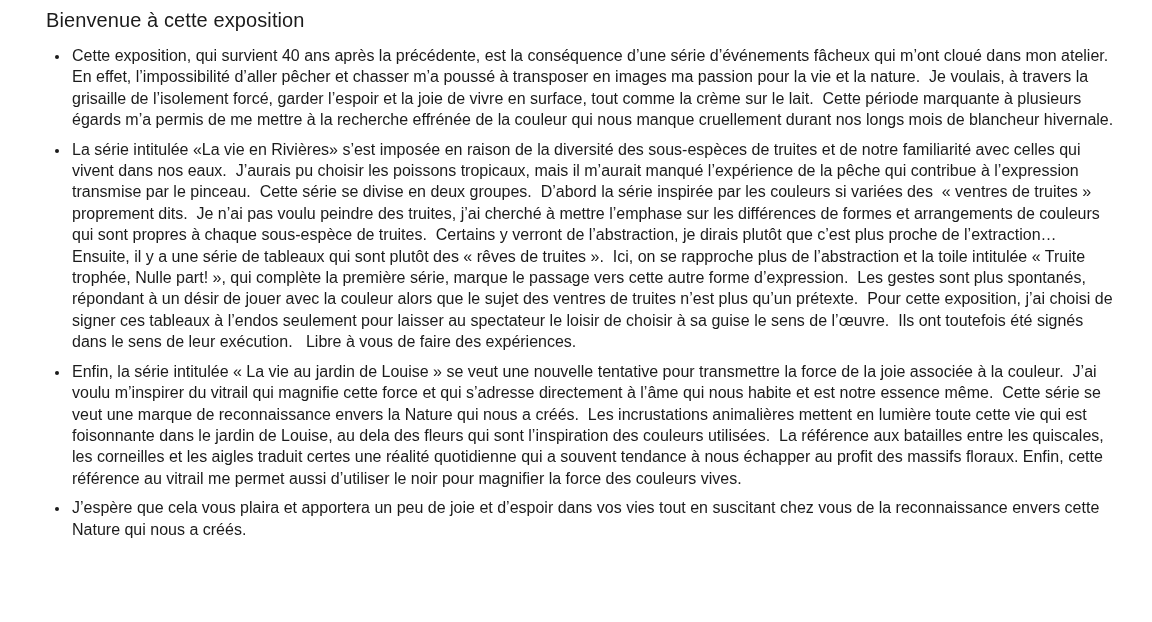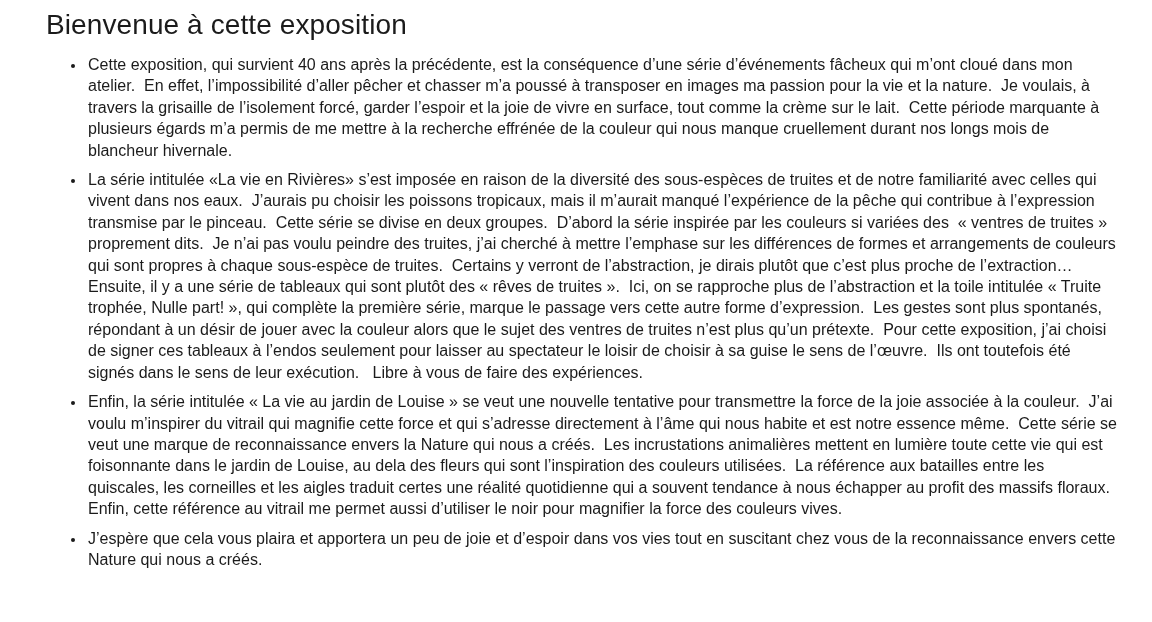--- a/index.html
+++ b/index.html
@@ -16,35 +16,35 @@
     -webkit-font-smoothing: antialiased;
   }
   .slide {
     box-sizing: border-box;
     width: 1152px;
     height: 622px;
     padding: 9px 34px 0 46px;
     background: #ffffff;
   }
   .slide-title {
-    font-size: 28px;
+    font-size: 20px;
     font-weight: 400;
     letter-spacing: 0.1px;
     margin: 0 0 13px 0;
     color: #1b1b1b;
   }
   ul.bullet-list {
     margin: 0;
     padding: 0 0 0 24px;
     list-style: disc outside;
   }
   ul.bullet-list > li {
     font-size: 16px;
     line-height: 21.4px;
-    margin: 0 0 8px 16px;
+    margin: 0 0 8px 0;
     padding-left: 2px;
     color: #1b1b1b;
   }
   ul.bullet-list > li::marker {
     font-size: 13px;
     color: #1b1b1b;
   }
   .bullet-text {
     white-space: pre-wrap;
   }

